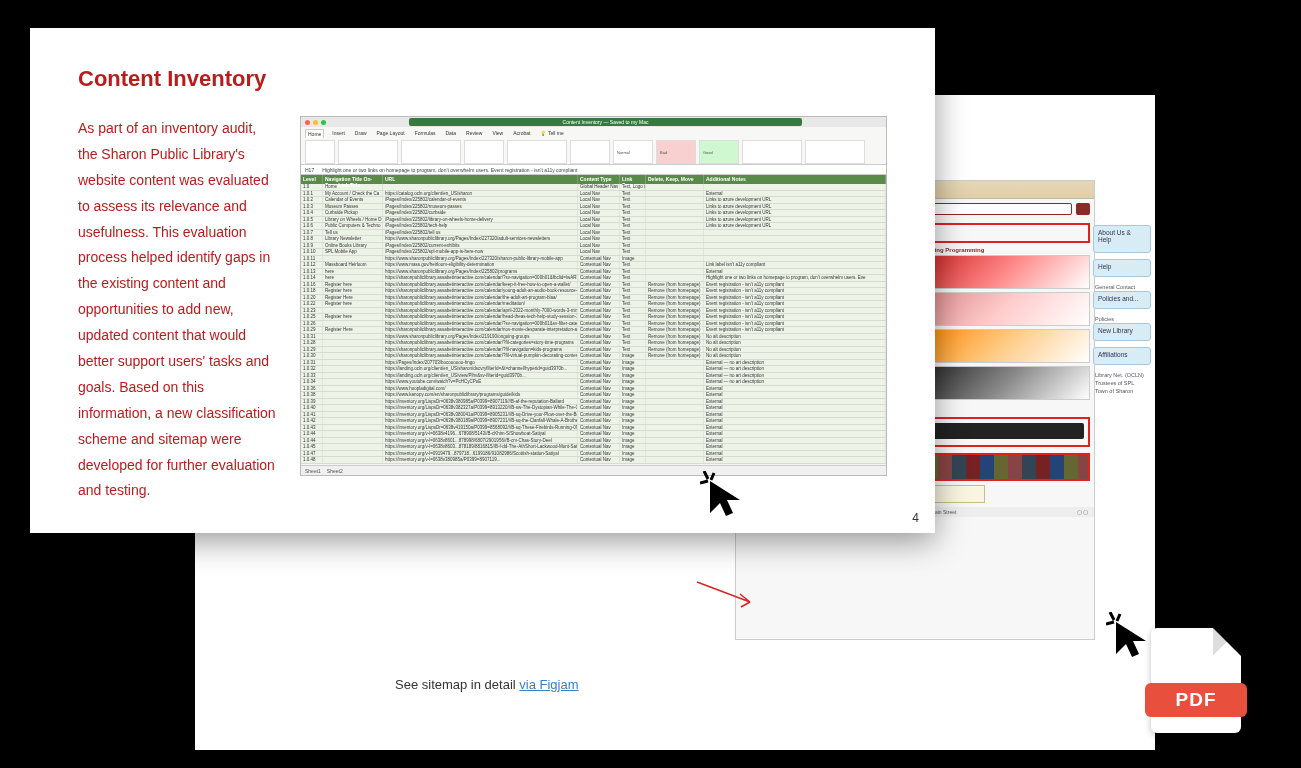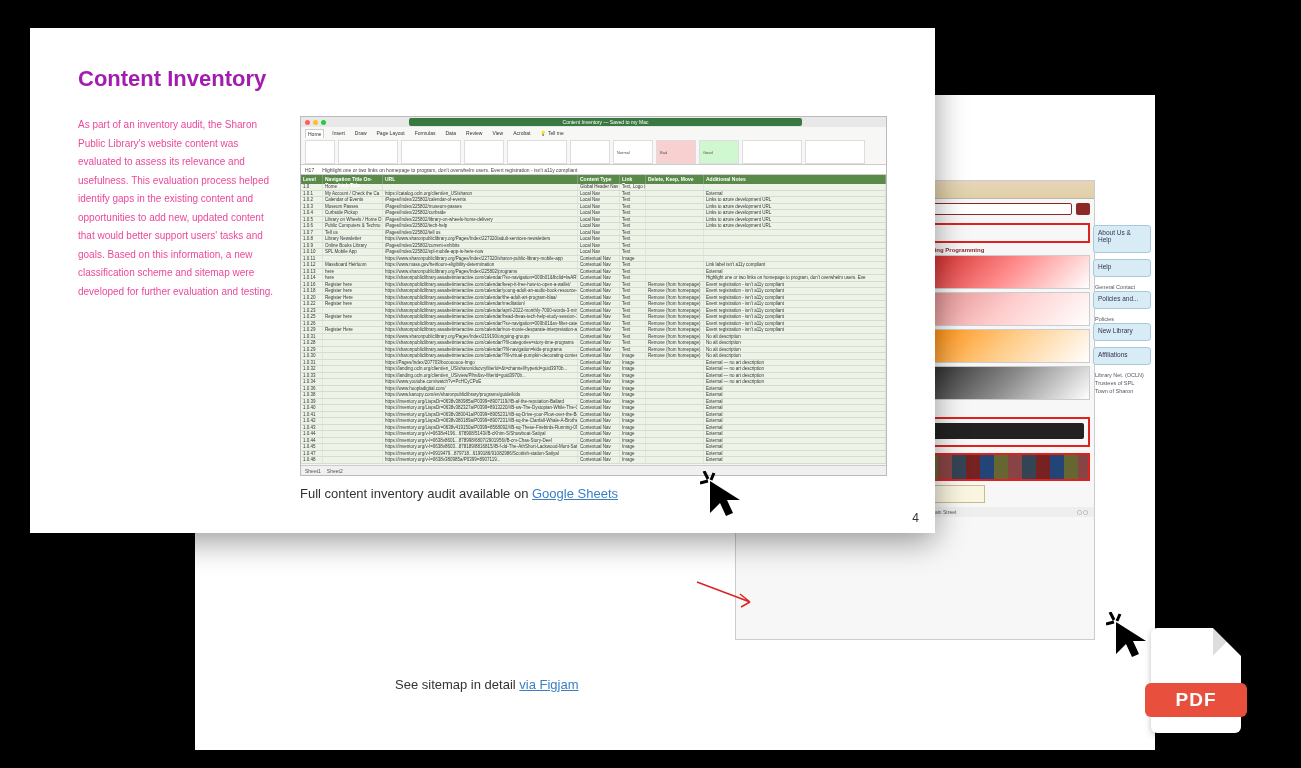--- a/index.html
+++ b/index.html
@@ -184,31 +184,31 @@
     top: 28px;
     width: 905px;
     height: 505px;
     background: #fff;
     box-shadow: 0 8px 30px rgba(0,0,0,0.4);
     padding: 38px 48px;
   }
   .front-title {
     font-size: 22px;
     font-weight: 700;
-    color: #a21caf;
+    color: #b91c1c;
     margin-bottom: 24px;
   }
   .front-body {
     display: flex;
     gap: 22px;
   }
   .front-text {
     width: 200px;
-    font-size: 10px;
-    color: #ec4899;
+    font-size: 14px;
+    color: #b91c1c;
     line-height: 1.85;
   }
   .spreadsheet {
     flex: 1;
     height: 360px;
     border: 1px solid #bbb;
     background: #f3f5f0;
     font-size: 5px;
     overflow: hidden;
     position: relative;
@@ -904,23 +904,20 @@
               <div class="c-lt">Image</div>
               <div class="c-dkm"></div>
               <div class="c-note">External</div>
             </div>
           </div>
         <div class="ss-footer">
           <span>Sheet1</span>
           <span>Sheet2</span>
         </div>
       </div>
-      <div class="spreadsheet-caption">
-        <span>Full content inventory audit available on </span><a href="#">Google Sheets</a>
-      </div>
     </div>
   </div>
   <div class="page-num">4</div>
   <div class="cursor1">
     <svg class="cursor-svg" viewBox="0 0 50 50">
       <path d="M0 12 L8 10 M4 0 L8 8 M14 2 L11 9" stroke="#000" stroke-width="3" fill="none"></path>
       <path d="M10 10 L10 42 L20 32 L26 45 L33 42 L27 29 L40 29 Z" fill="#000"></path>
     </svg>
   </div>
 </div>

